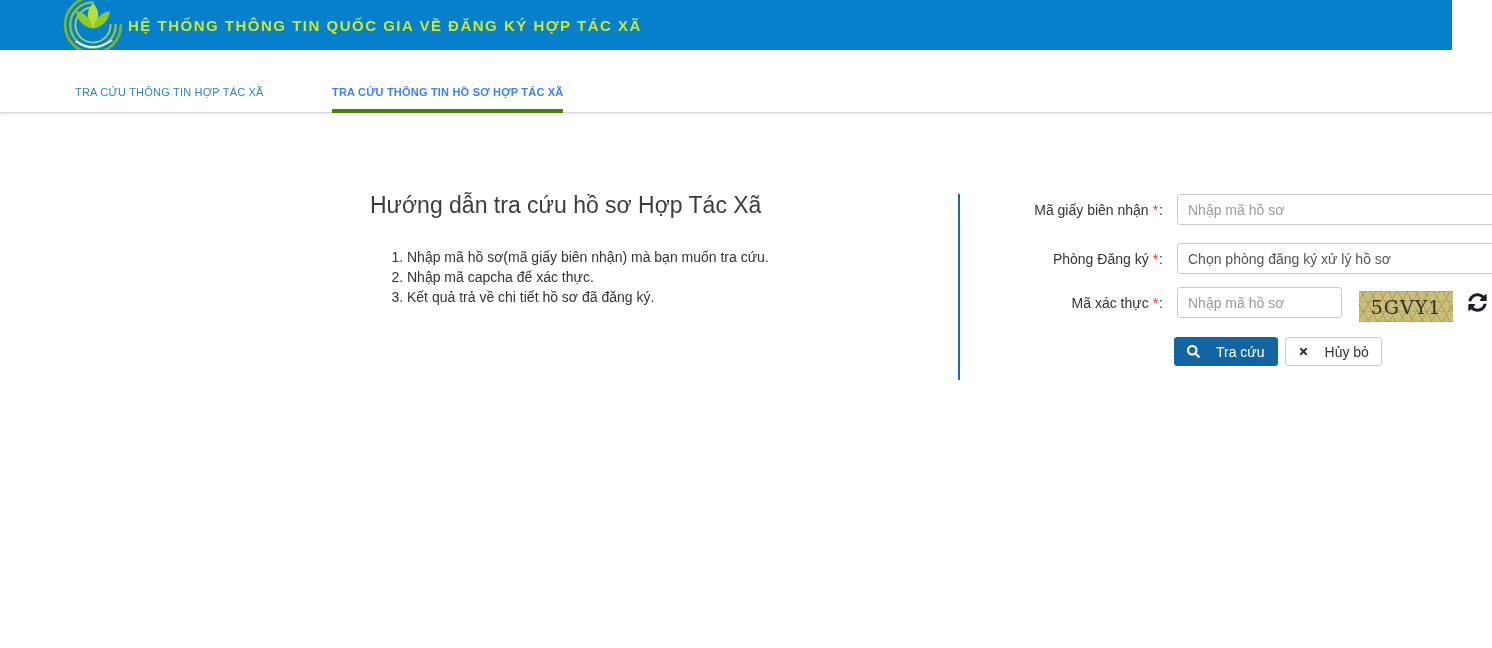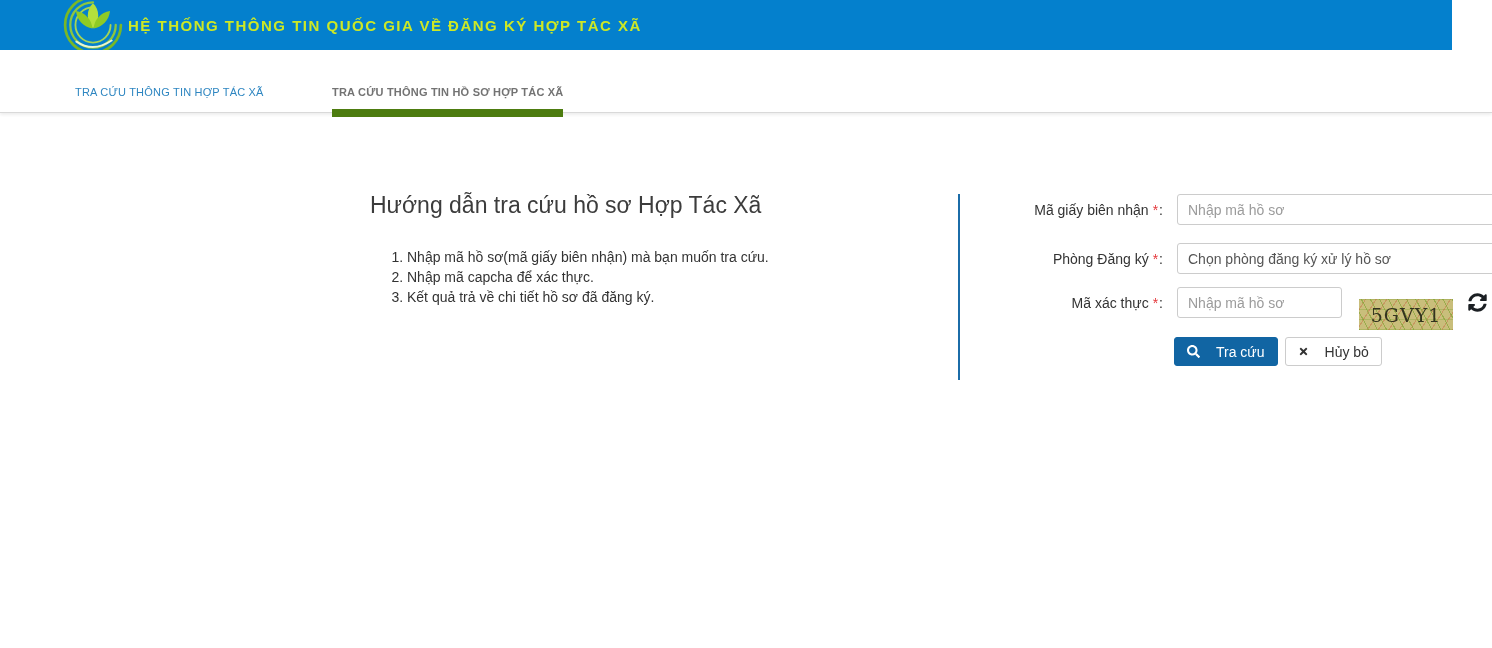--- a/index.html
+++ b/index.html
@@ -19,21 +19,21 @@
     color:#cde825; font-size:15px; font-weight:bold; letter-spacing:1.5px; white-space:nowrap;
   }
 
   
   .tabbar {
     position:absolute; top:50px; left:0; width:1492px; height:62px; background:#fff;
     border-bottom:1px solid #d9d9d9; box-shadow:0 2px 3px rgba(0,0,0,.07);
   }
   .tab { position:absolute; top:16px; white-space:nowrap; font-size:11px; letter-spacing:.2px; cursor:pointer; }
   .tab-inactive { left:75px; padding:20px 0 0 0; color:#2e86c1; font-weight:normal; }
-  .tab-active   { left:332px; padding:20px 0 11px 0; color:#737373; font-weight:bold; border-bottom:8px solid #4d7c0f; }
+  .tab-active   { left:332px; padding:20px 0 11px 0; color:#3b82f6; font-weight:bold; border-bottom:4px solid #4d7c0f; }
 
   
   .guide { position:absolute; left:370px; top:192px; width:430px; color:#333; }
   .guide-title { font-size:23px; font-weight:normal; margin:0; color:#3c3c3c; line-height:27px; }
   .guide-steps { margin:28px 0 0 0; padding-left:37px; font-size:14px; line-height:20px; color:#333; }
   .guide-steps li { margin:0; }
 
   
   .v-divider { position:absolute; left:958px; top:194px; width:2px; height:186px; background:#1b6ca8; }
 
@@ -55,21 +55,21 @@
   }
   input.text-input::placeholder { color:#9b9b9b; opacity:1; }
   input.captcha-input { width:165px; }
 
   select.office-select {
     width:330px; height:31px; box-sizing:border-box; border:1px solid #ccc; border-radius:3px;
     padding:0 6px; font-size:14px; color:#555; font-family:"Liberation Sans", sans-serif; background:#fff; outline:none;
   }
 
   .captcha-box {
-    position:absolute; left:399px; top:12px; width:94px; height:31px; overflow:hidden;
+    position:absolute; left:399px; top:4px; width:94px; height:31px; overflow:hidden;
     background-color:#c9be7b;
     background-image:
       repeating-linear-gradient(62deg,  rgba(116,158,38,.55) 0 1px, transparent 1px 8px),
       repeating-linear-gradient(-58deg, rgba(196,96,58,.40)  0 1px, transparent 1px 9px),
       repeating-linear-gradient(0deg,   rgba(116,158,38,.30) 0 1px, transparent 1px 10px);
     display:flex; align-items:center; justify-content:center;
     font-family:"DejaVu Serif", serif; font-size:19px; color:#33331f; letter-spacing:1px;
   }
   .captcha-refresh {
     position:absolute; left:506px; top:4px; width:22px; height:22px;

